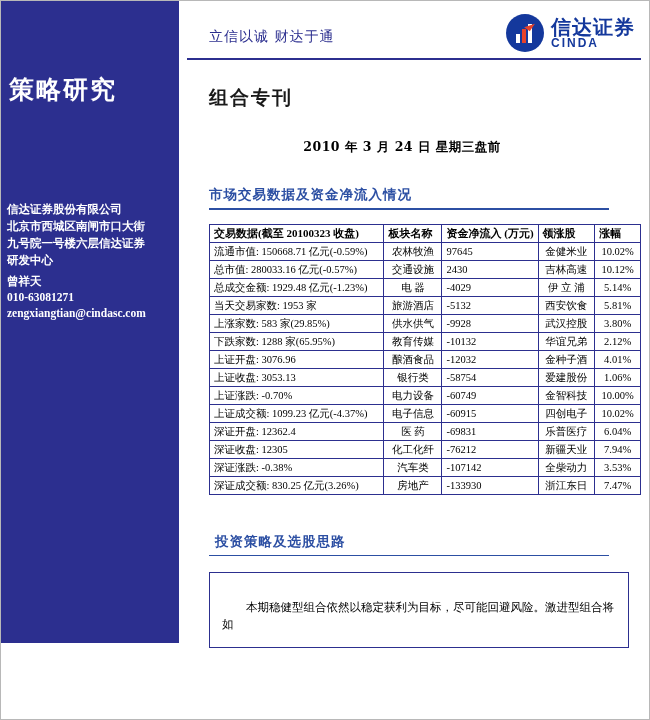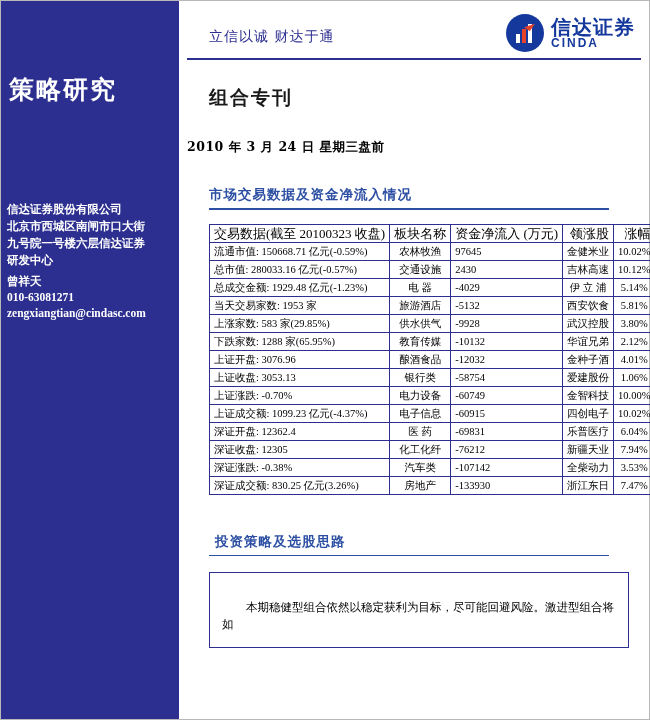--- a/index.html
+++ b/index.html
@@ -21,21 +21,21 @@
     border: 1px solid #b8b8b8;
     box-sizing: border-box;
     background: #fff;
   }
   
   .sidebar {
     position: absolute;
     left: 0;
     top: 0;
     width: 178px;
-    height: 718px;
+    height: 642px;
     background: #2c2f8f;
     color: #ffffff;
     box-sizing: border-box;
   }
   .sidebar-title {
     position: absolute;
     top: 72px;
     left: 8px;
     font-size: 25px;
     font-weight: bold;
@@ -157,21 +157,21 @@
   }
   .doc-title {
     font-size: 19px;
     font-weight: bold;
     color: #1a1a1a;
     font-family: "DejaVu Serif", serif;
     letter-spacing: 2px;
     margin: 22px 0 0 22px;
   }
   .doc-date {
-    text-align: left;
+    text-align: center;
     font-size: 12.5px;
     font-weight: bold;
     color: #000;
     font-family: "DejaVu Serif", serif;
     margin: 28px 24px 0 0;
     letter-spacing: 0.5px;
   }
   .section-head {
     margin: 30px 0 0 22px;
     font-size: 13.5px;
@@ -194,23 +194,23 @@
     font-family: "Liberation Serif", serif;
     border: 1px solid #2c2f8f;
   }
   table.market th, table.market td {
     border: 1px solid #2c2f8f;
     padding: 1px 4px;
     white-space: nowrap;
     line-height: 15px;
   }
   table.market th {
-    font-weight: normal;
-    text-align: right;
-    font-size: 13px;
+    font-weight: bold;
+    text-align: left;
+    font-size: 11px;
   }
   td.c-stat { width: 196px; text-align: left; }
   td.c-sector { width: 62px; text-align: center; }
   td.c-flow { width: 56px; text-align: left; }
   td.c-lead { width: 62px; text-align: center; }
   td.c-chg { width: 48px; text-align: center; }
   th.h-stat { width: 196px; }
   th.h-sector { width: 62px; }
   th.h-flow { width: 56px; }
   th.h-lead { width: 62px; }

